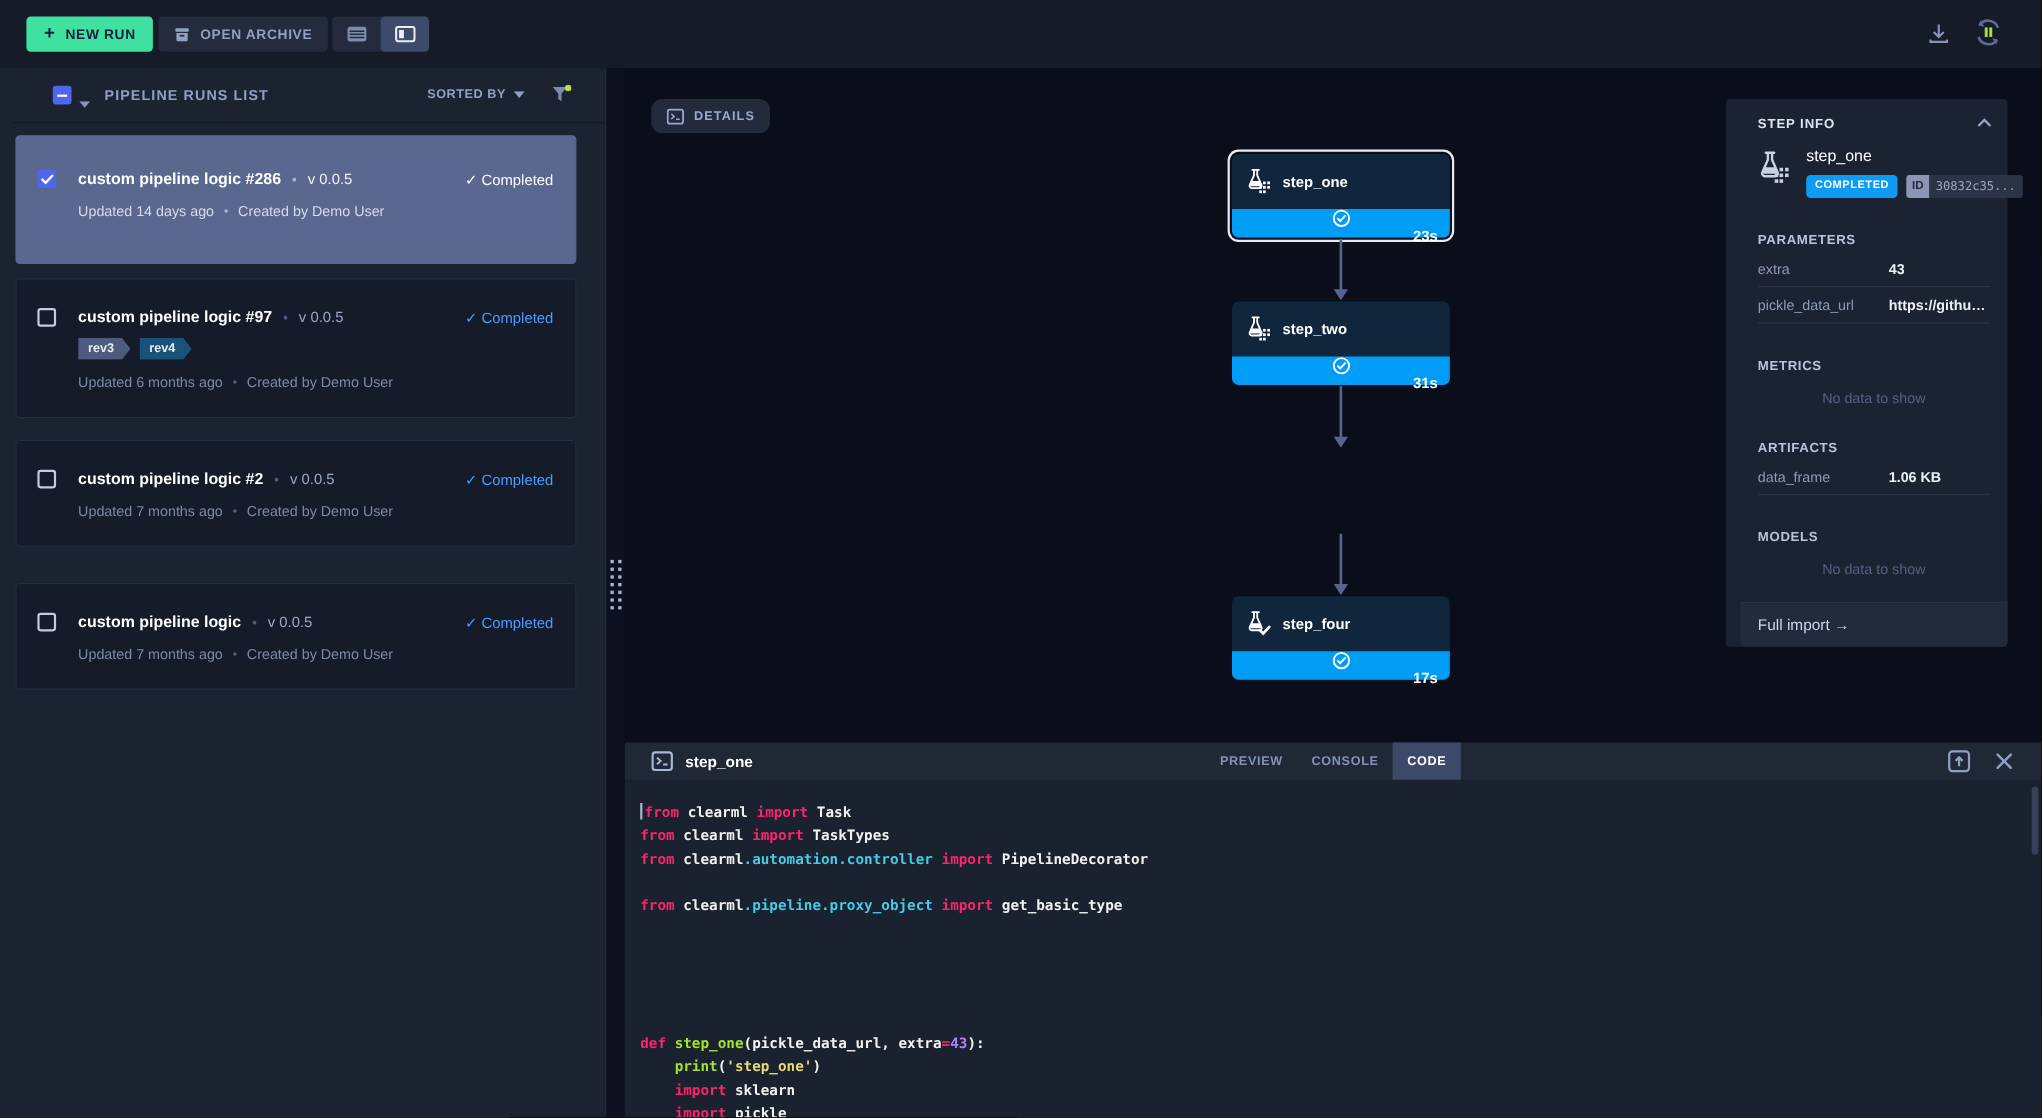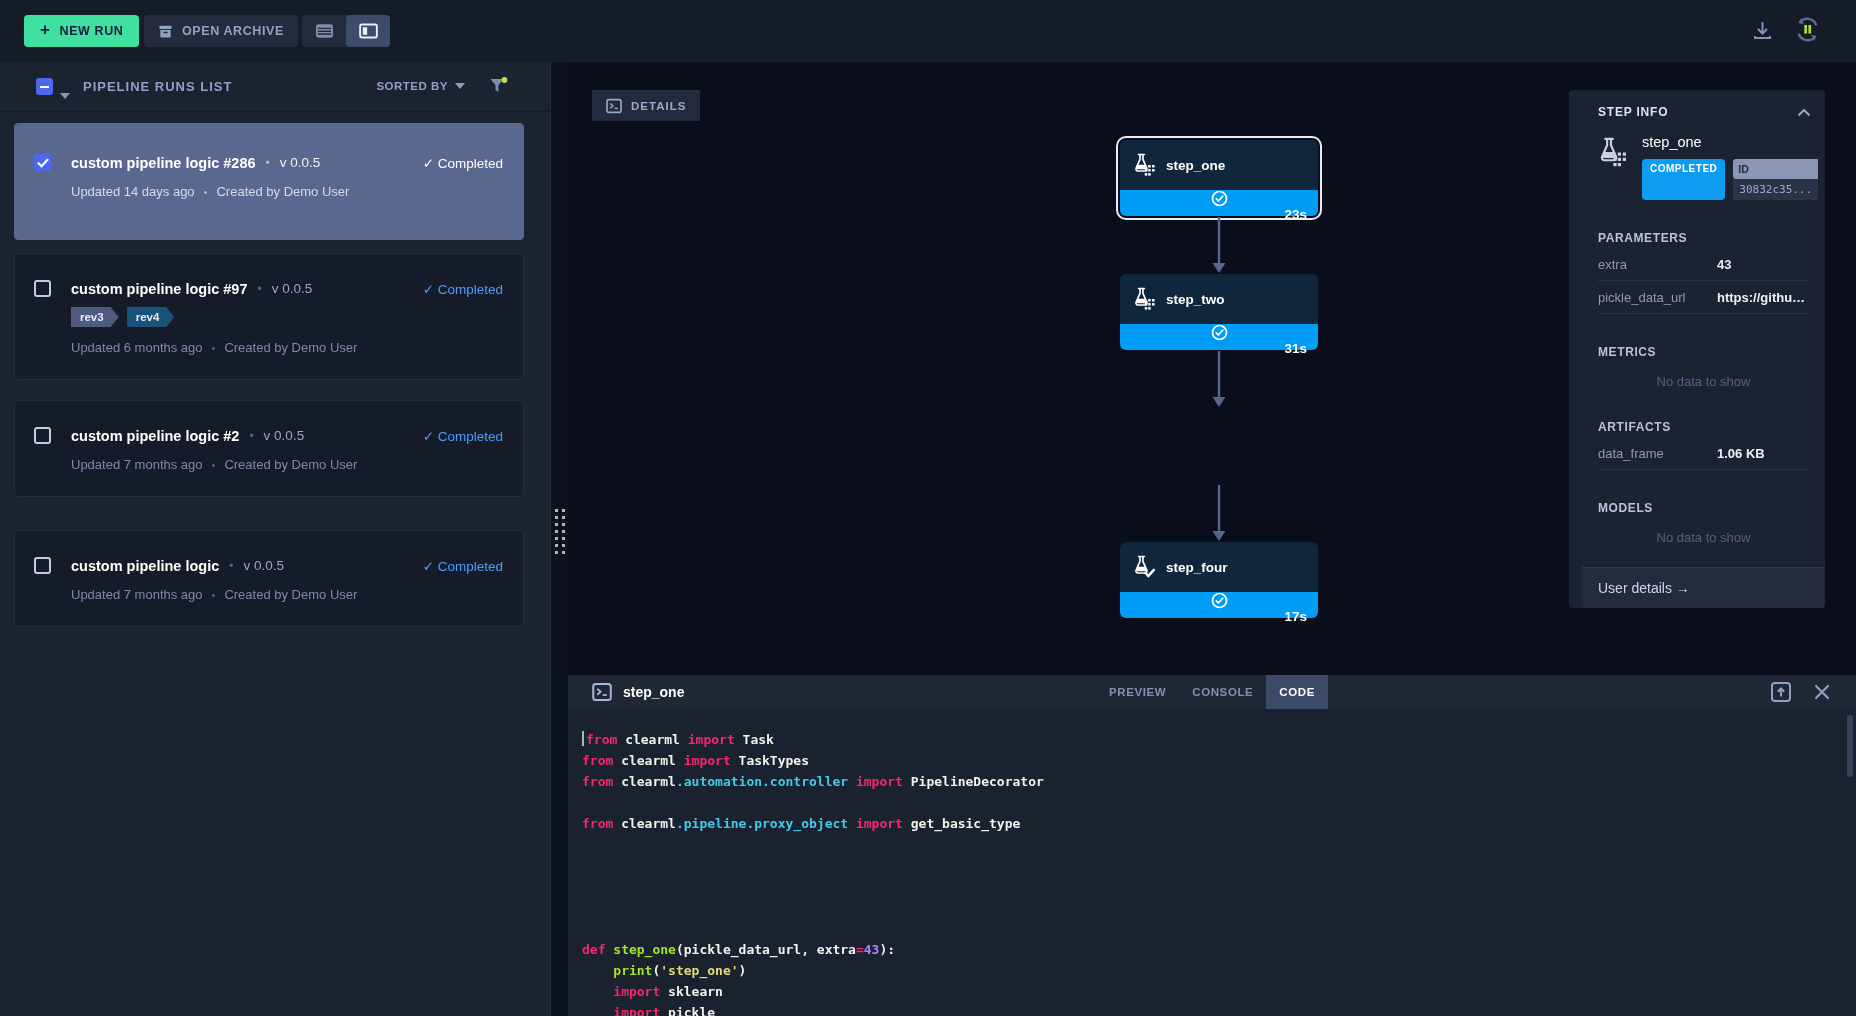--- a/index.html
+++ b/index.html
@@ -16,21 +16,21 @@
   .btn-archive { left:144px; padding:0 14px; background:#232b3d; color:#93a1c0; }
   .toggle-group { position:absolute; left:302px; top:15px; width:88px; height:32px; background:#232b3d; border-radius:4px; display:flex; }
   .toggle { width:44px; height:32px; display:flex; align-items:center; justify-content:center; color:#7e8caa; border-radius:4px; cursor:pointer; }
   .toggle.active { background:#3d4b6b; color:#e9eef8; }
   .tb-icon { position:absolute; cursor:pointer; color:#8594b6; }
   .dl-icon { left:1750px; top:18px; }
   .rf-icon { left:1792px; top:14px; }
 
   
   .sidebar { position:absolute; left:0; top:62px; width:550px; bottom:0; background:#1c2330; }
-  .list-header { position:absolute; left:0; top:0; width:550px; height:50px; border-bottom:1px solid #141927;text-align:right; }
+  .list-header { position:absolute; left:12px; top:0; width:550px; height:50px; border-bottom:1px solid #141927;text-align:right; }
   .hdr-checkbox { position:absolute; left:36px; top:16px; }
   .hdr-caret { position:absolute; left:60px; top:23px; color:#8594b6; cursor:pointer; }
   .list-title { position:absolute; left:83px; top:17px; font-size:13px; font-weight:bold; letter-spacing:1px; color:#8fa0c4; }
   .sorted-by { position:absolute; right:85px; top:18px; font-size:11.5px; font-weight:bold; letter-spacing:.5px; color:#8fa0c4; display:flex; gap:7px; align-items:center; cursor:pointer; }
   .funnel { position:absolute; right:42px; top:15px; cursor:pointer; }
 
   .checkbox { width:17px; height:17px; border-radius:3px; border:2px solid #c3cbdd; display:inline-flex; align-items:center; justify-content:center; cursor:pointer; flex:none; }
   .checkbox.checked, .checkbox.indet { background:var(--accent-blue); border-color:var(--accent-blue); }
   .checkbox .minus { width:9px; height:2px; background:#fff; }
 
@@ -55,21 +55,21 @@
   .meta-dot { margin:0 9px; font-size:11px; color:#566080; }
   .card.selected .meta-dot { color:#aeb8d4; }
 
   
   .divider { position:absolute; left:550px; top:62px; width:18px; bottom:0; background:#0e1220; border-left:1px solid #232b3a; }
   .divider-handle { position:absolute; top:441px; left:3px; width:12px; height:56px; display:grid; grid-template-columns:repeat(2,3px); grid-auto-rows:3px; gap:4px; justify-content:center; align-content:center; cursor:col-resize; }
   .divider-handle span { background:#aeb6ca; }
 
   
   .canvas { position:absolute; left:568px; top:62px; right:0; height:613px; background:#0a0e1a; }
-  .btn-details { position:absolute; left:592px; top:90px; height:31px; padding:0 14px; background:#222a3c; border-radius:0;
+  .btn-details { position:absolute; left:592px; top:90px; height:31px; padding:0 14px; background:#222a3c; border-radius:10px;
                  display:flex; align-items:center; gap:9px; color:#9aa9cf; font-size:11.5px; font-weight:bold; letter-spacing:1px; cursor:pointer; }
   .node { position:absolute; left:1120px; width:198px; height:76px; border-radius:6px; background:#10263c; cursor:pointer; }
   .node.selected { box-shadow:0 0 0 2px #0a0e1a, 0 0 0 4px #e8edf5; }
   .node-top { height:50px; display:flex; align-items:center; gap:10px; padding-left:13px; }
   .node-name { color:#fff; font-size:13.5px; font-weight:600; }
   .node-icon svg { display:block; }
   .node-bar { position:absolute; left:0; right:0; bottom:0; height:26px; background:var(--node-bar); border-radius:0 0 6px 6px;
               display:flex; align-items:center; padding:0 11px;flex-direction:column; }
   .node-check { display:flex; }
   .node-time { margin-left:auto; color:#fff; font-size:13.5px; font-weight:bold; }
@@ -78,21 +78,21 @@
   
   .step-info { position:absolute; left:1569px; top:90px; width:256px; background:#1b2232; border-radius:4px;padding-left:13px; }
   .si-header { display:flex; justify-content:space-between; align-items:center; padding:13px 14px 0 16px; }
   .si-header-title { font-size:12px; font-weight:bold; letter-spacing:.8px; color:#dce3f2; }
   .si-collapse { color:#98a5c4; cursor:pointer; }
   .si-step { display:flex; gap:14px; padding:0 16px; margin-top:13px; }
   .si-flask { margin-top:3px; }
   .si-step-name { color:#fff; font-size:14.5px; }
   .si-badges { display:flex; margin-top:9px; }
   .badge-completed { background:var(--badge-blue); color:#fff; font-size:10px; font-weight:bold; letter-spacing:.5px; padding:4px 8px; border-radius:4px; }
-  .id-chip { display:inline-flex; margin-left:8px; cursor:pointer;flex-direction:column; }
+  .id-chip { display:inline-flex; margin-left:8px; cursor:pointer; }
   .id-label { background:#8b96b4; color:#222a3c; font-size:10.5px; font-weight:bold; padding:4px 5px; border-radius:3px 0 0 3px; }
   .id-value { background:#2b3346; color:#9aa7c6; font-size:11px; font-family:"DejaVu Sans Mono", monospace; padding:4px 6px; border-radius:0 3px 3px 0; max-width:92px; overflow:hidden; text-overflow:ellipsis; white-space:nowrap; }
   .si-sections { padding:0 16px; }
   .si-title { font-size:12px; font-weight:bold; letter-spacing:.6px; color:#b9c3dc; margin:31px 0 3px; }
   .si-row { display:flex; align-items:center; padding:9px 0 8px; border-bottom:1px solid #2a3245; }
   .si-name { width:119px; flex:none; font-size:13px; color:#8d9ab8; overflow:hidden; text-overflow:ellipsis; white-space:nowrap; }
   .si-value { font-size:13px; font-weight:bold; color:#edf0f7; overflow:hidden; text-overflow:ellipsis; white-space:nowrap; }
   .si-empty { text-align:center; color:#566180; font-size:13px; margin:15px 0 3px; }
   .si-footer { margin-top:22px; background:#222a3c; border-top:1px solid #303a50; border-radius:0 0 4px 4px;
                padding:12px 16px; color:#ccd6ee; font-size:14px; cursor:pointer; }
@@ -345,21 +345,21 @@
           <div class="si-row">
             <span class="si-name">data_frame</span>
             <span class="si-value">1.06 KB</span>
           </div>
         </div>
         <div class="si-section">
           <div class="si-title">MODELS</div>
           <div class="si-empty">No data to show</div>
         </div>
       </div>
-    <div class="si-footer">User details →</div>
+    <div class="si-footer">Full import →</div>
   </aside>
 
   <div class="bottom-panel">
     <div class="bp-header">
       <span class="bp-term">
           <svg width="20" height="20" viewBox="0 0 16 16" fill="none" stroke="currentColor">
             <rect x="1" y="1.6" width="14" height="12.8" rx="2" stroke-width="1.6"></rect>
             <path d="M4.2 5.4l2.7 2.4-2.7 2.4" stroke-width="1.4"></path>
             <path d="M8.6 10.4h3.3" stroke-width="1.4"></path>
           </svg>

